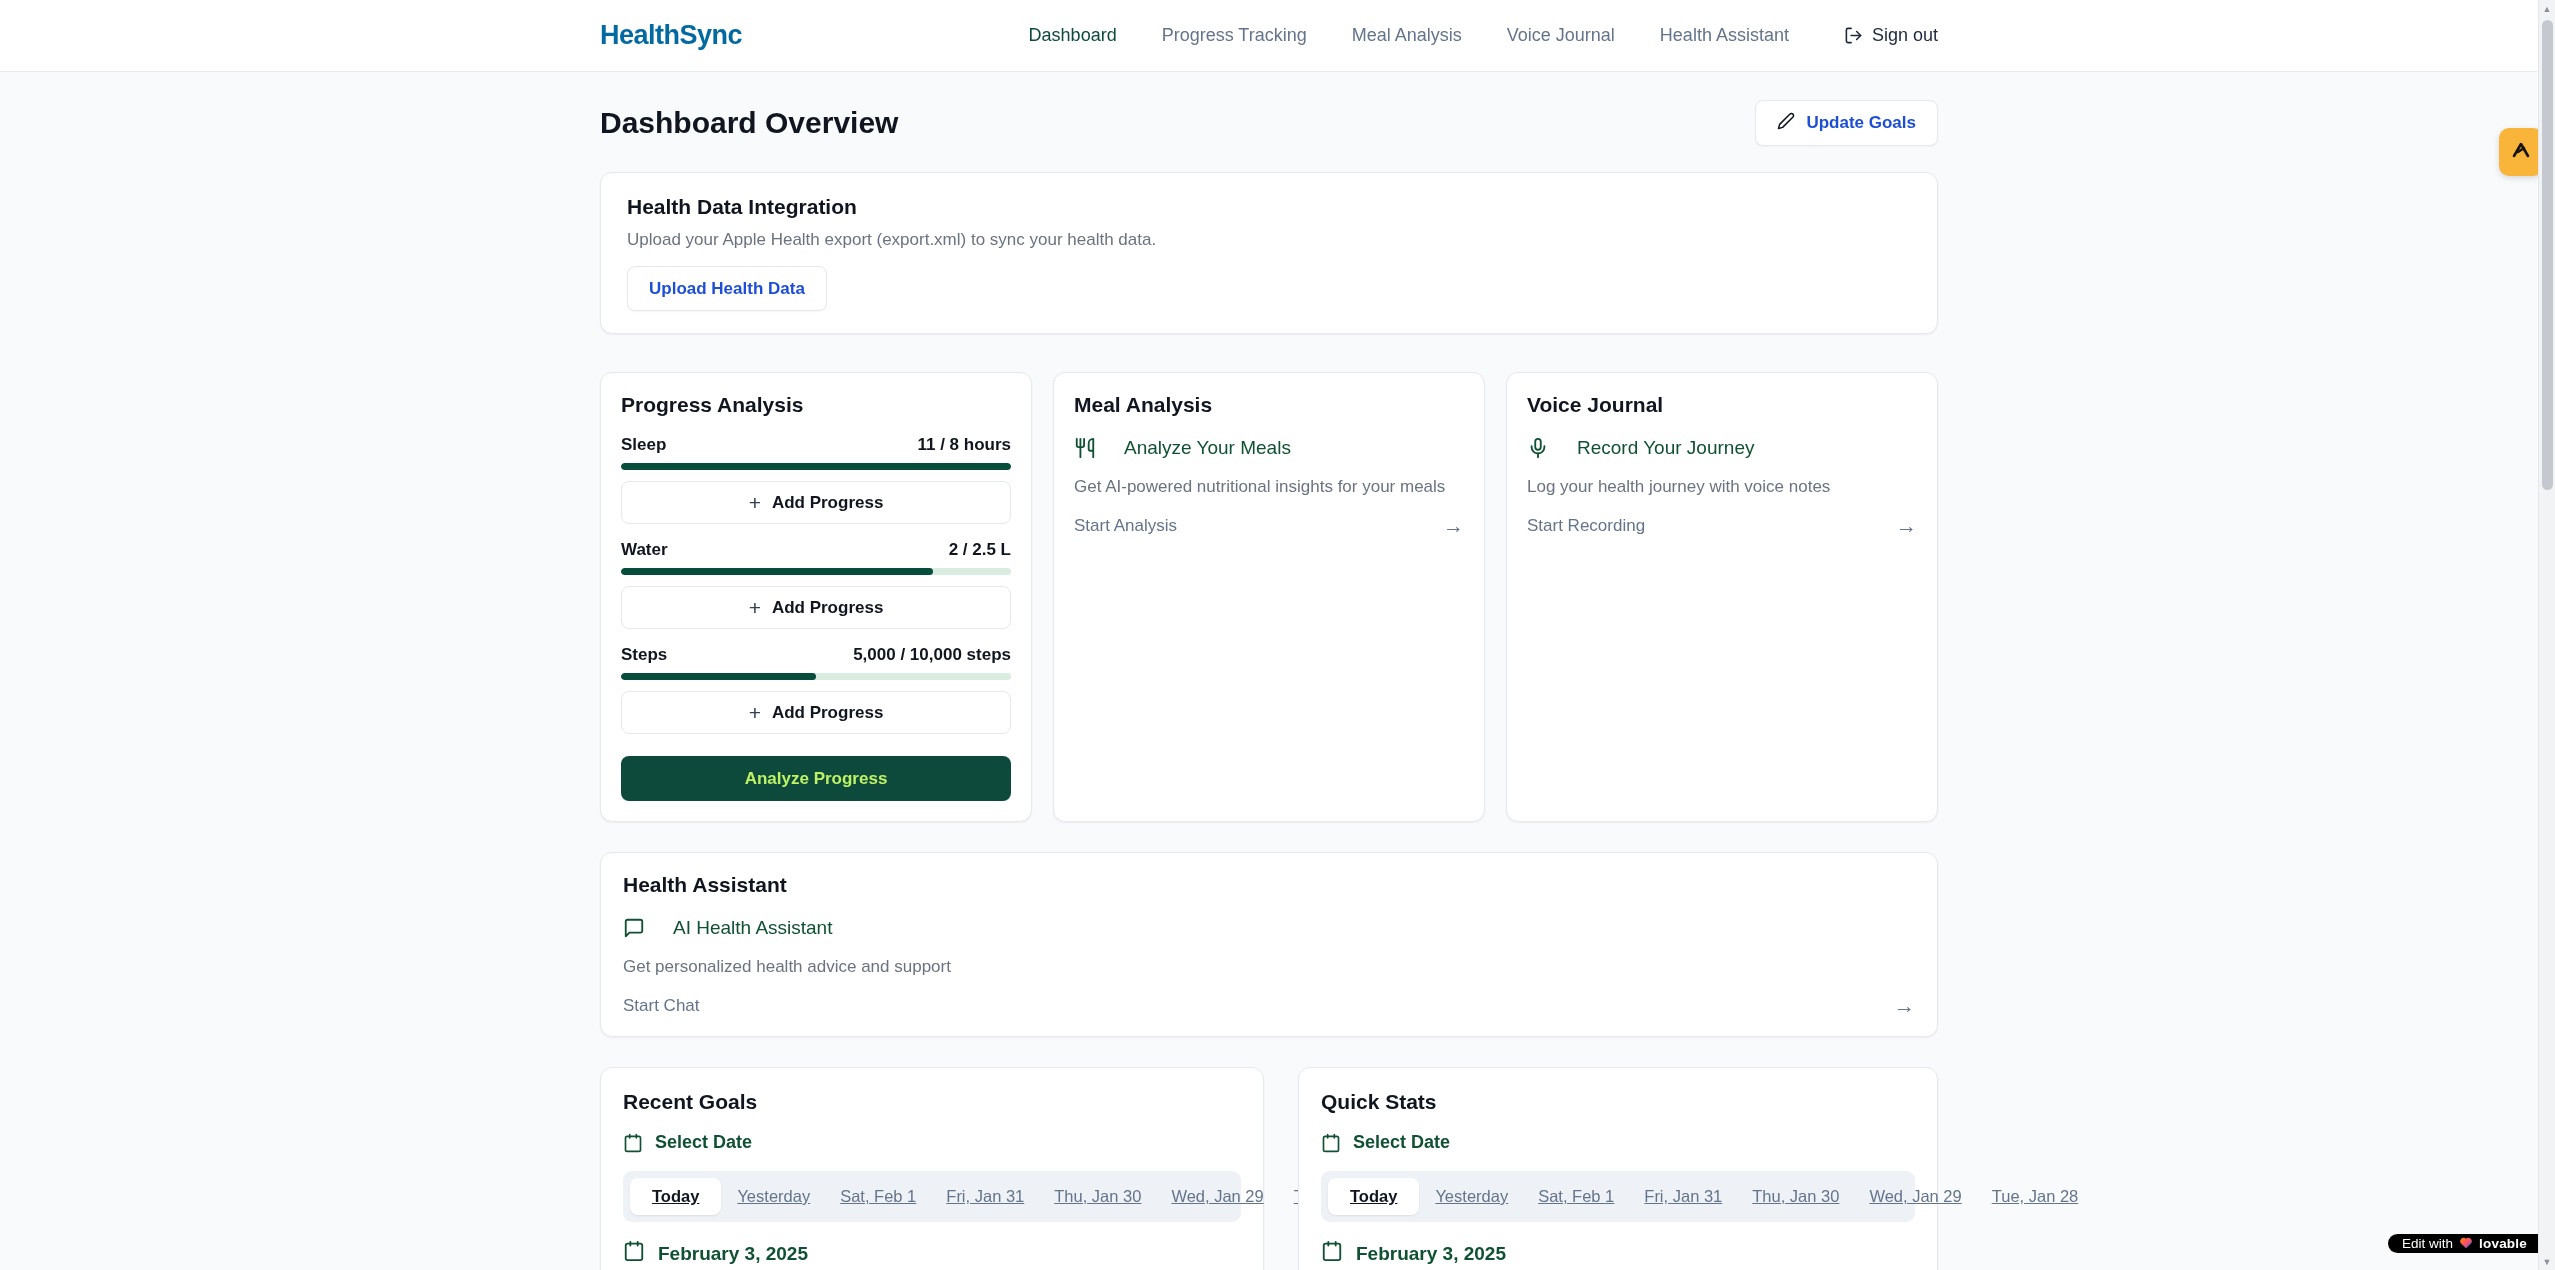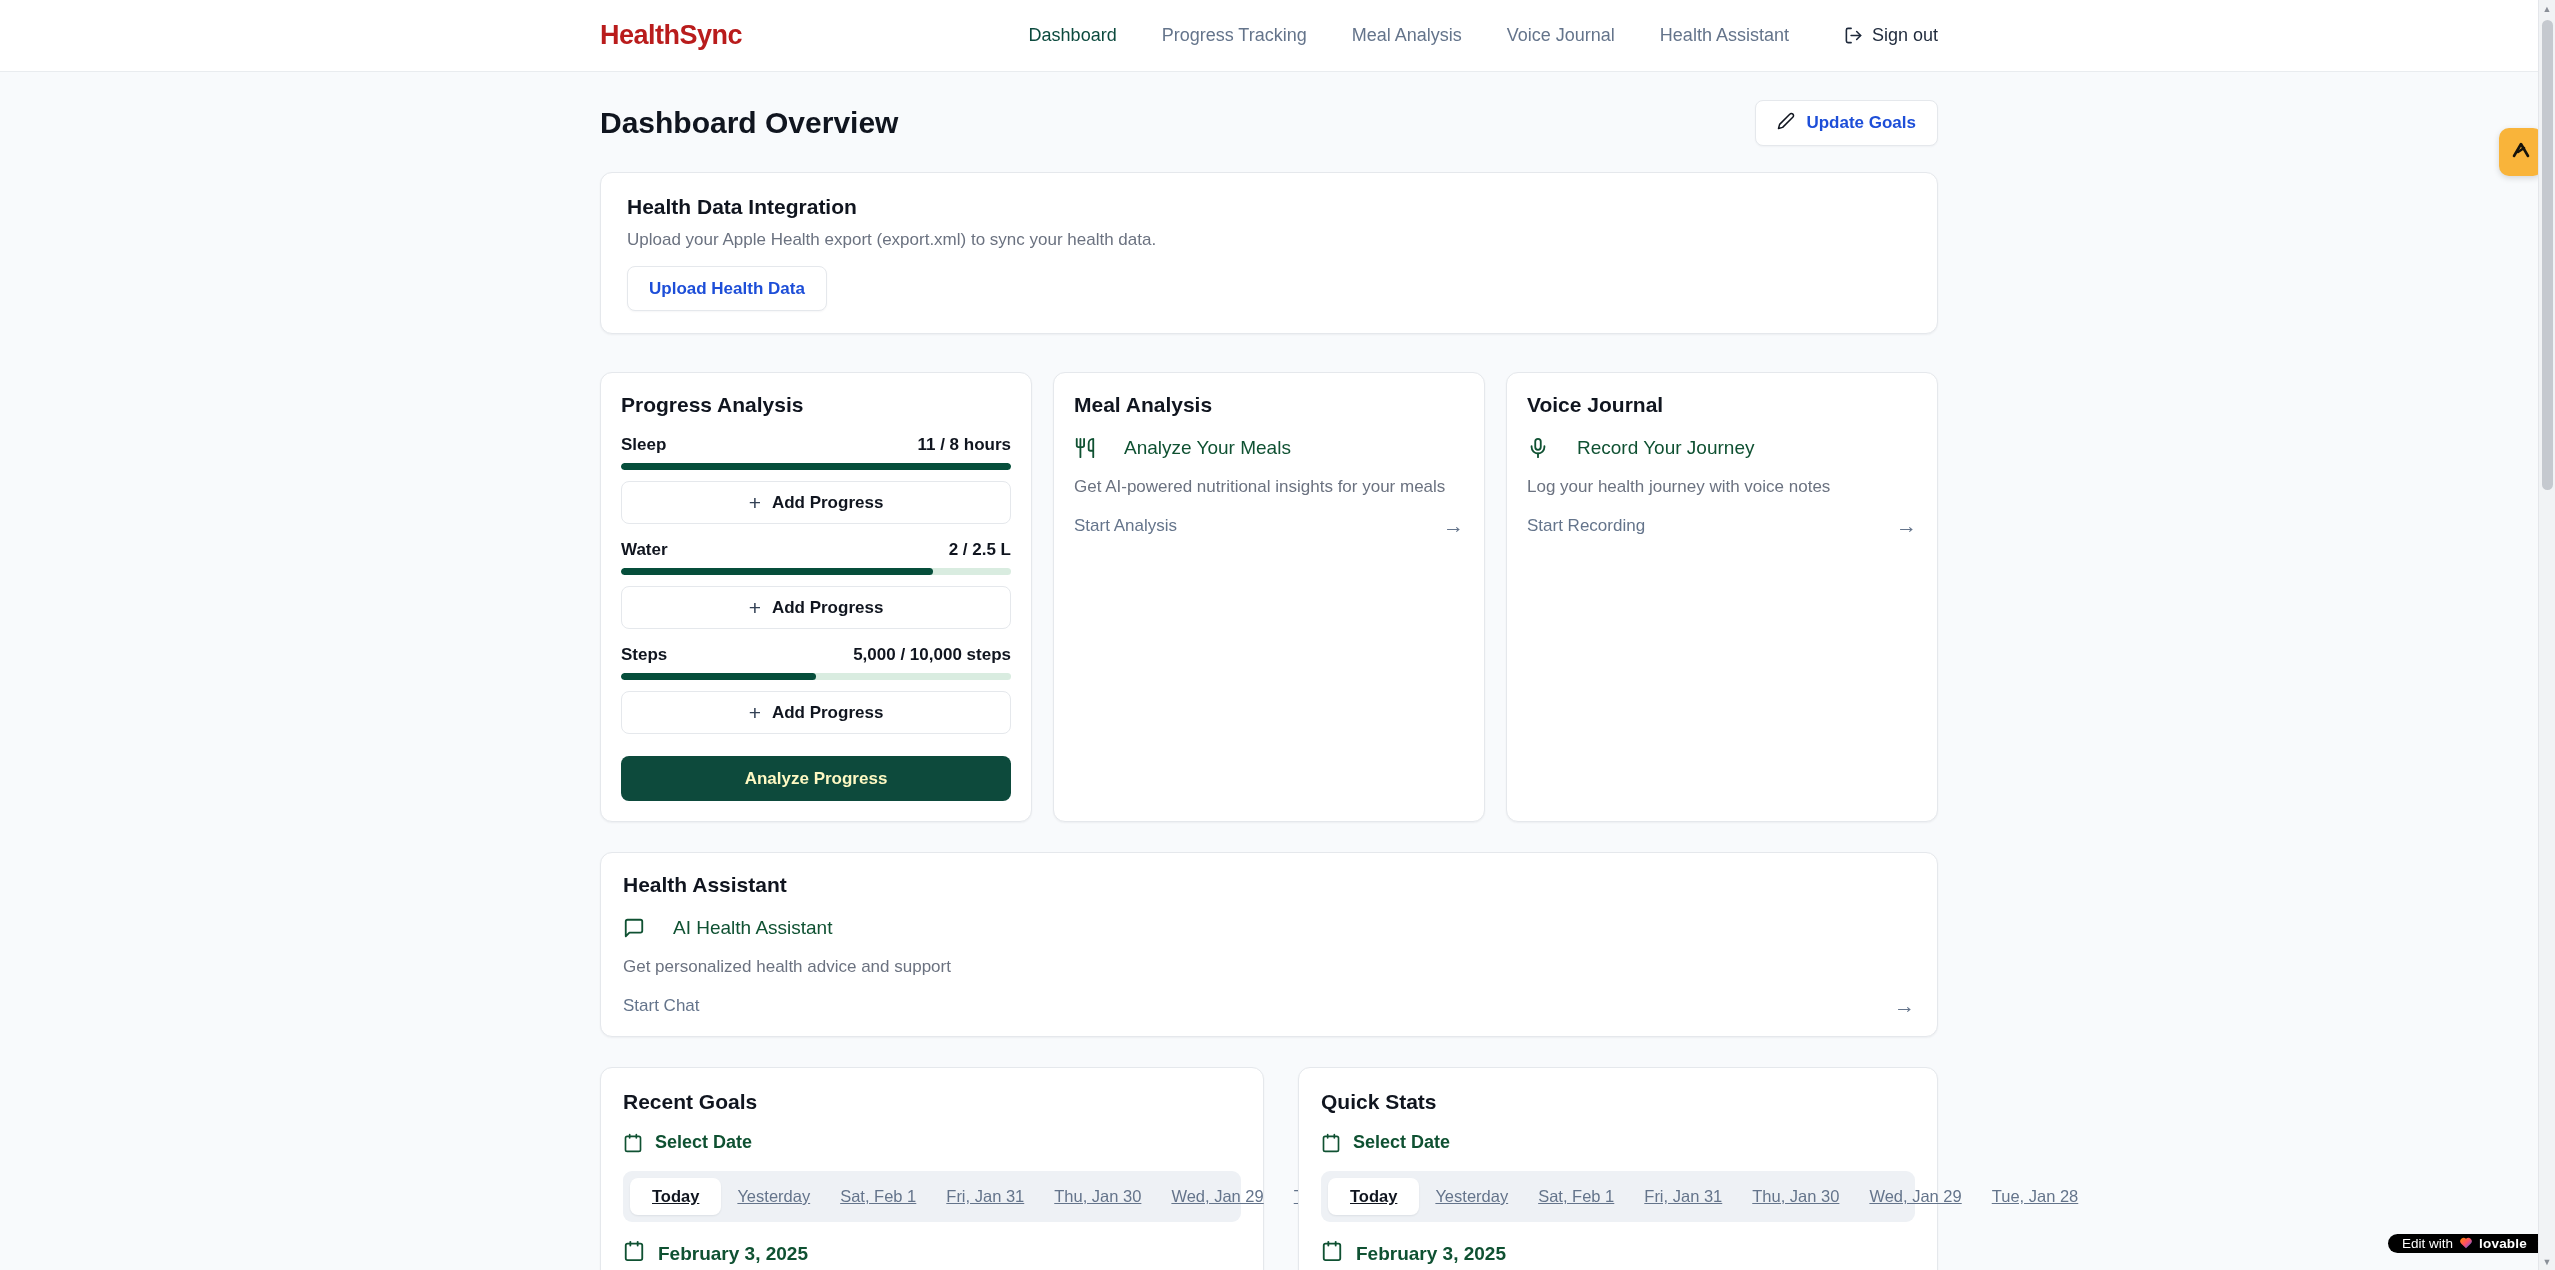--- a/index.html
+++ b/index.html
@@ -21,21 +21,21 @@
     --card:#ffffff;
   }
   .page-wrap{ width:2538px; }
   .container{ width:1338px; margin:0 auto; }
 
   
   header{
     background:#fff; height:72px; border-bottom:1px solid #e9ecef;
   }
   .header-inner{ height:100%; display:flex; align-items:center; justify-content:space-between; }
-  .logo{ font-size:27px; font-weight:bold; color:#b91c1c; letter-spacing:-0.5px; }
+  .logo{ font-size:27px; font-weight:bold; color:#0369a1; letter-spacing:-0.5px; }
   nav{ display:flex; align-items:flex-end; gap:45px; }
   .nav-link{ font-size:18px; color:var(--muted2); text-decoration:none; cursor:pointer; }
   .nav-link.active{ color:#0c4a3e; font-weight:500; }
   .signout{ display:flex; align-items:center; gap:9px; margin-left:10px; cursor:pointer; color:#1e293b; font-size:18px; font-weight:500; }
   .signout svg{ display:block; }
 
   
   .title-row{ margin-top:28px; display:flex; align-items:center; justify-content:space-between; }
   h1{ font-size:30px; font-weight:bold; color:#10151f; }
   .btn-outline{
@@ -63,21 +63,21 @@
   .metric-head{ display:flex; justify-content:space-between; align-items:baseline; font-size:17px; font-weight:600; color:#10151f; }
   .bar{ margin-top:8px; height:7px; border-radius:5px; background:var(--bar-track); overflow:hidden; }
   .bar-fill{ height:100%; border-radius:5px; background:var(--bar-fill); }
   .btn-add{
     margin-top:11px; width:100%; height:43px; background:#fff; border:1px solid var(--border);
     border-radius:8px; display:flex; align-items:center; justify-content:center; gap:11px;
     font-size:17px; font-weight:600; color:#10151f; cursor:pointer;
   }
   .plus{ font-size:21px; font-weight:400; color:#334155; line-height:1; }
   .btn-primary{
-    margin-top:6px; width:100%; height:45px; background:var(--green); color:#fef9c3;
+    margin-top:6px; width:100%; height:45px; background:var(--green); color:#bef264;
     border:none; border-radius:8px; font-size:17px; font-weight:600; cursor:pointer;
     font-family:"Liberation Sans", sans-serif;
   }
 
   .feature-card{ padding:20px; display:flex; flex-direction:column; }
   .feature-card .card-title{ margin-bottom:20px; }
   .feature-link{ display:flex; align-items:center; gap:28px; color:var(--green-link); font-size:19px; font-weight:400; cursor:pointer; }
   .feature-link svg{ display:block; color:var(--green-link); }
   .feature-desc{ margin-top:18px; font-size:17px; color:var(--muted); }
   .feature-action{ margin-top:18px; display:flex; align-items:flex-end; justify-content:space-between; cursor:pointer; }

